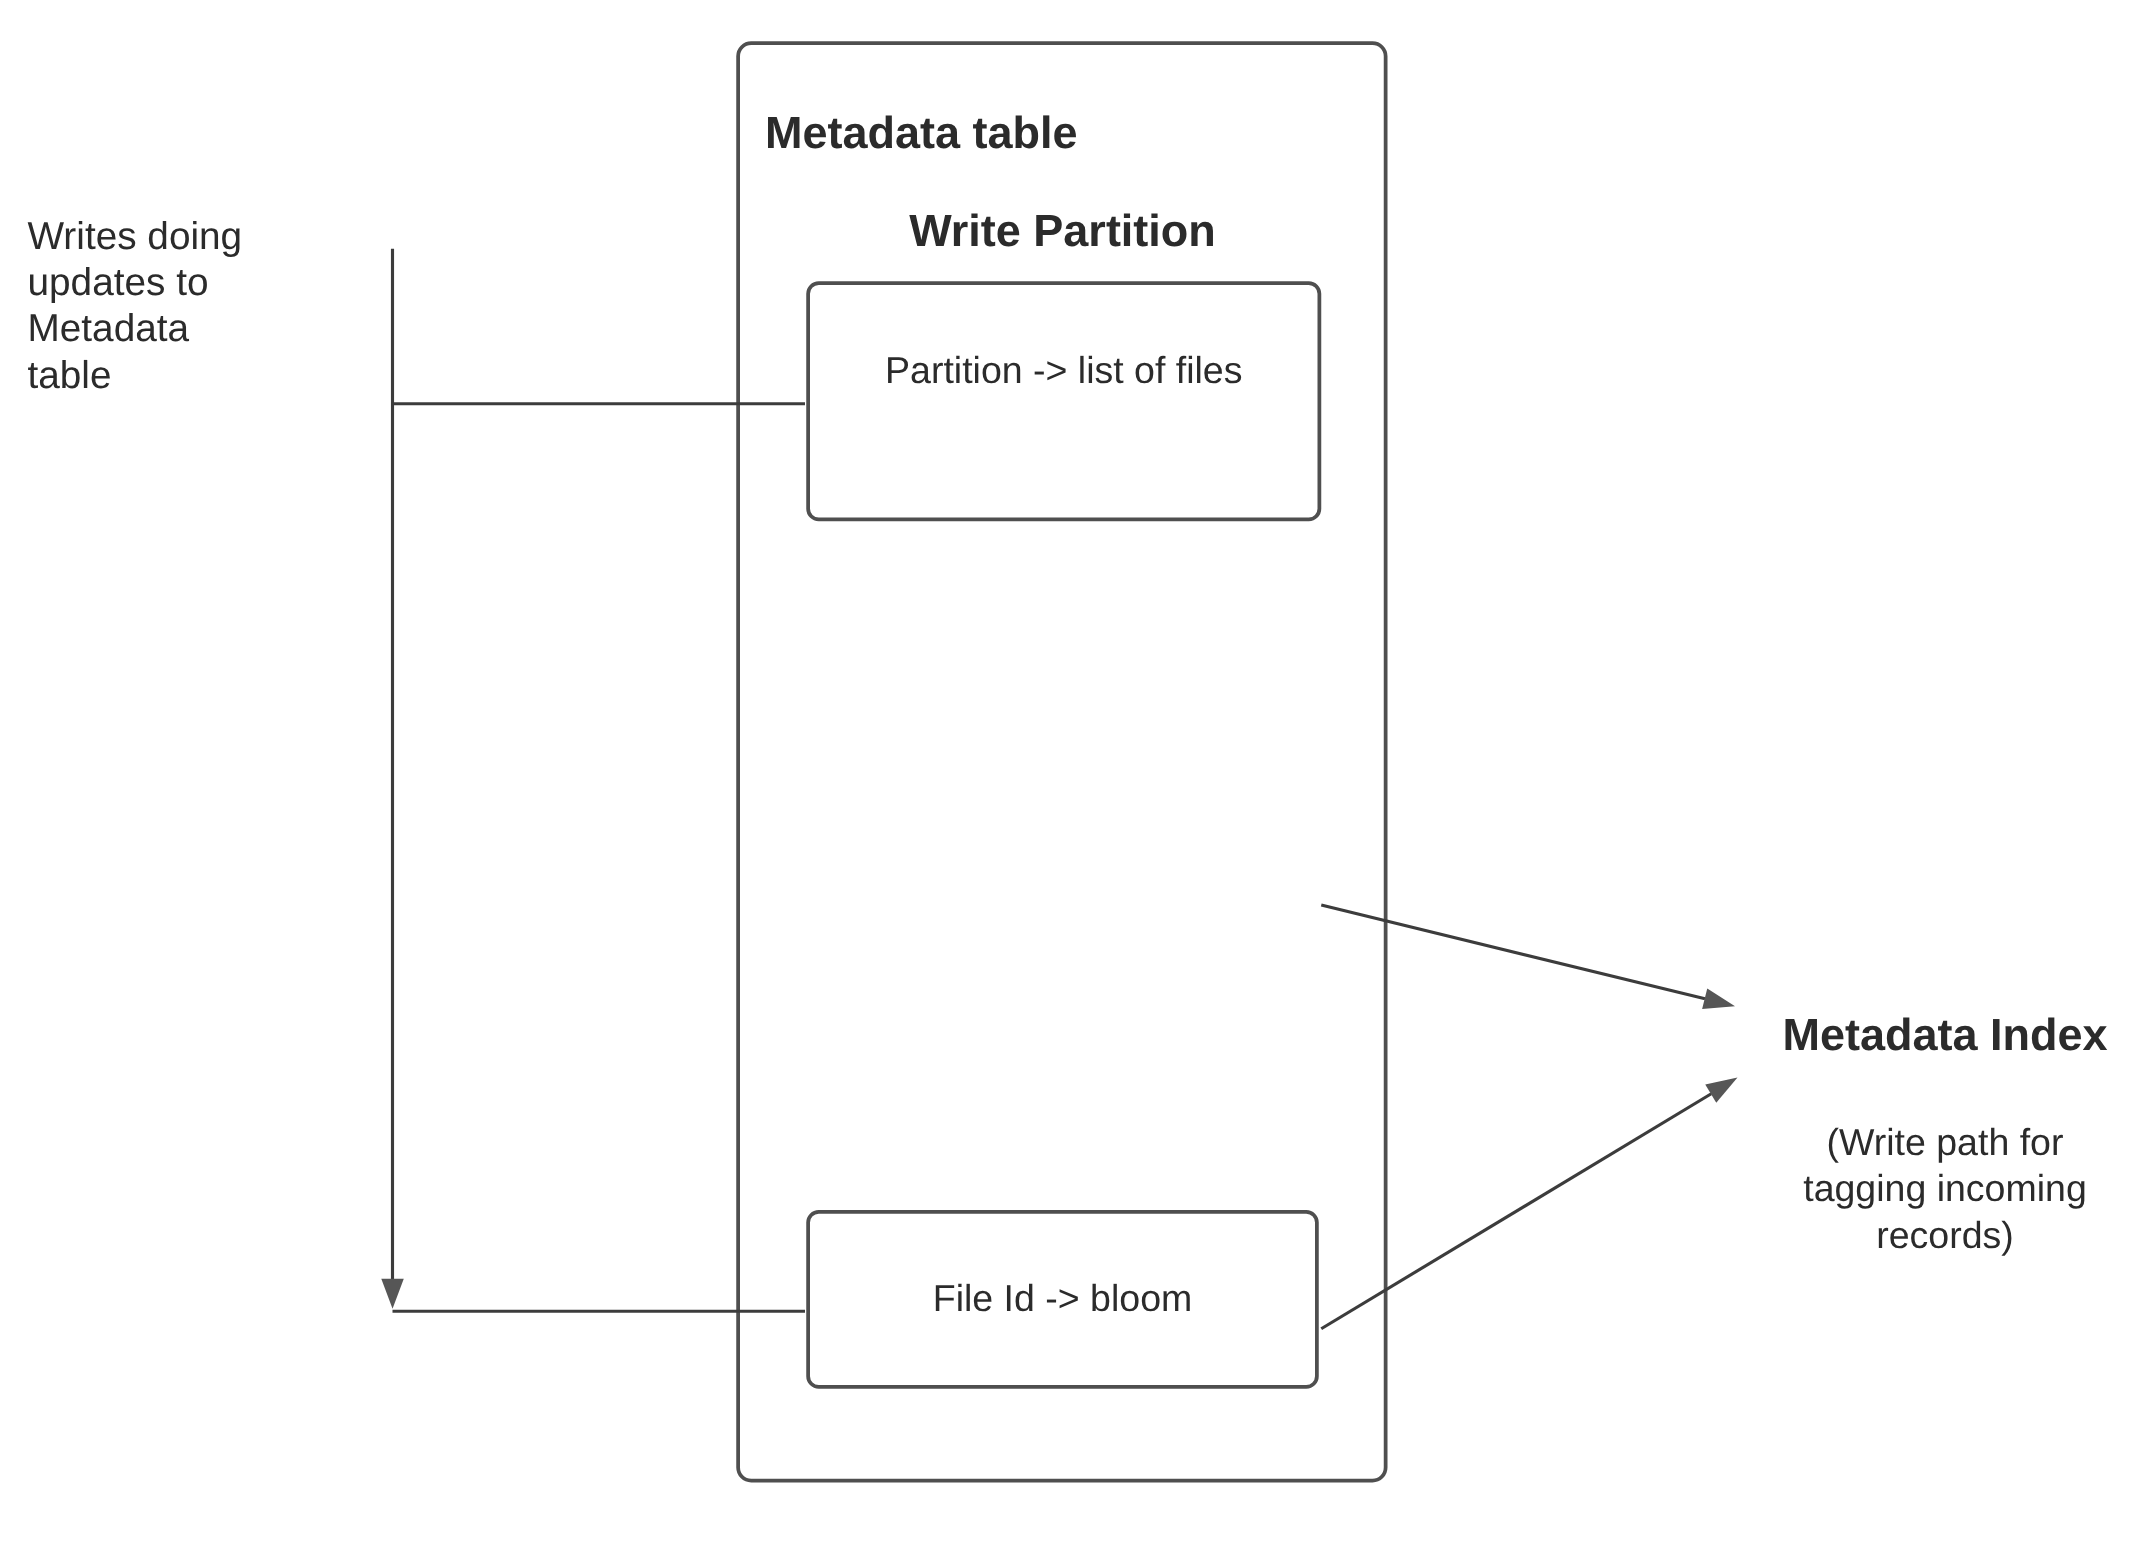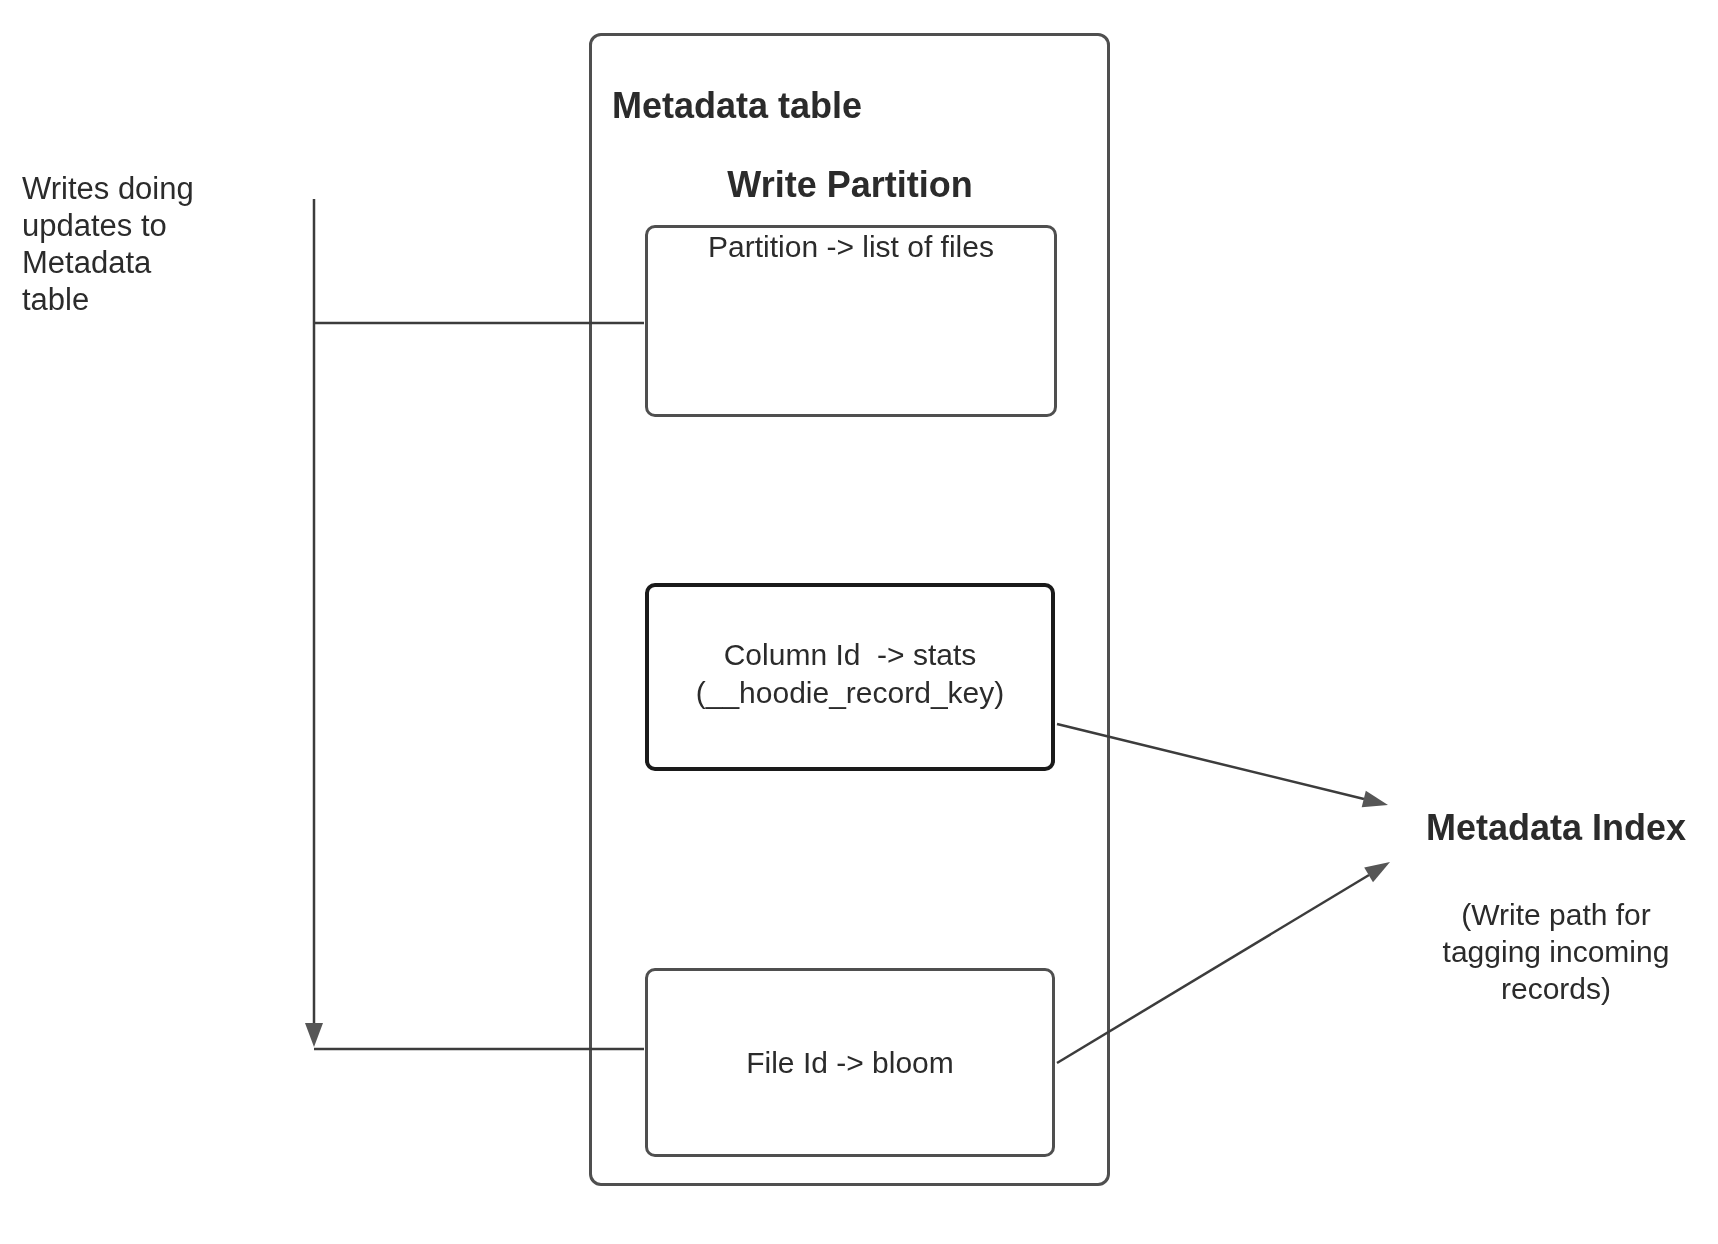--- a/index.html
+++ b/index.html
@@ -55,23 +55,23 @@
 
   
   .inner-box {
     left: 645px; width: 412px;
     border: 3px solid var(--border);
     border-radius: 10px;
     display: flex; justify-content: center; align-items: center;
     font-size: 30px; line-height: 38px;
     text-align: center; white-space: pre-wrap;
   }
-  .b-files    { top: 225px;  height: 192px; align-items: flex-start; }
+  .b-files    { top: 225px;  height: 192px; align-items: flex-start; padding-top: 50px; }
   .b-colstats { top: 583px;  height: 188px; width: 410px; border: 4px solid var(--border_strong); padding-bottom: 6px; }
-  .b-bloom    { top: 968px;  height: 189px; width: 410px; }
+  .b-bloom    { top: 968px;  height: 143px; width: 410px; }
 
   
   .index-title {
     left: 1386px; top: 806px; width: 340px;
     font-size: 36px; font-weight: bold; line-height: 44px;
     text-align: center; white-space: pre;
   }
   .index-sub {
     left: 1388px; top: 896px; width: 336px;
     font-size: 30px; line-height: 37px;
@@ -98,24 +98,20 @@
 
   <div class="abs big-box"></div>
 
   <div class="abs big-title">Metadata table</div>
 
   <div class="abs part-heading h-files">Write Partition</div>
   <div class="abs inner-box b-files">
     <span>Partition -&gt; list of files</span>
   </div>
 
-  <div class="abs inner-box b-colstats">
-    <span>Column Id  -&gt; stats
-(__hoodie_record_key)</span>
-  </div>
 
   <div class="abs inner-box b-bloom">
     <span>File Id -&gt; bloom</span>
   </div>
 
   <div class="abs index-title">Metadata Index</div>
   <div class="abs index-sub">(Write path for
 tagging incoming
 records)</div>
 

